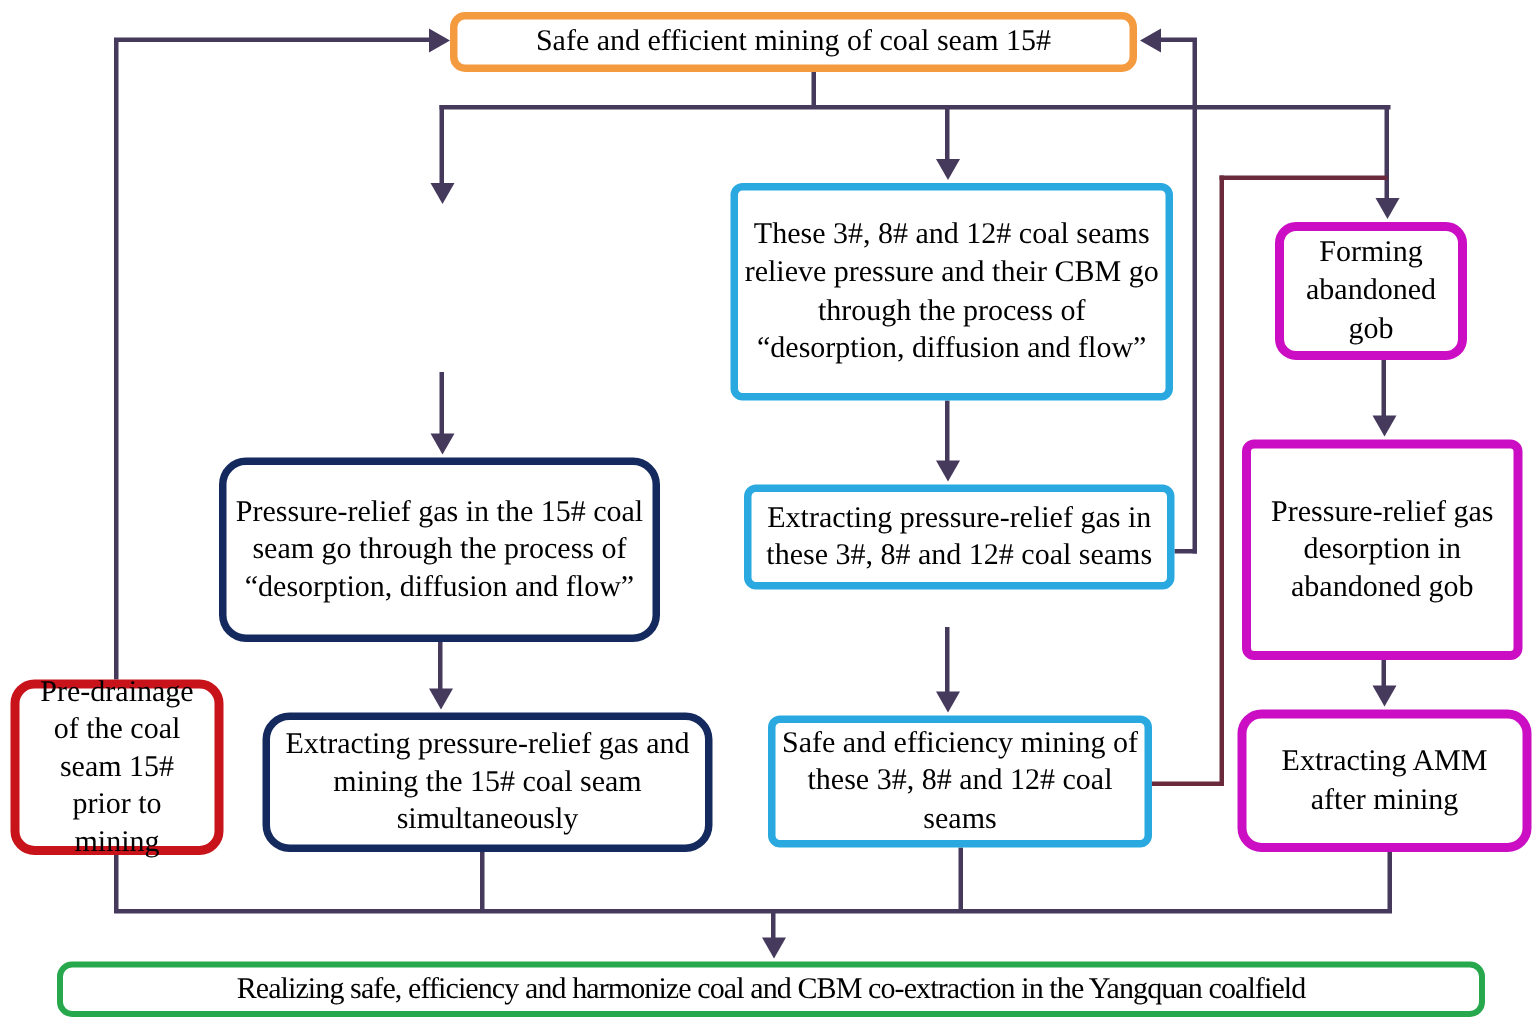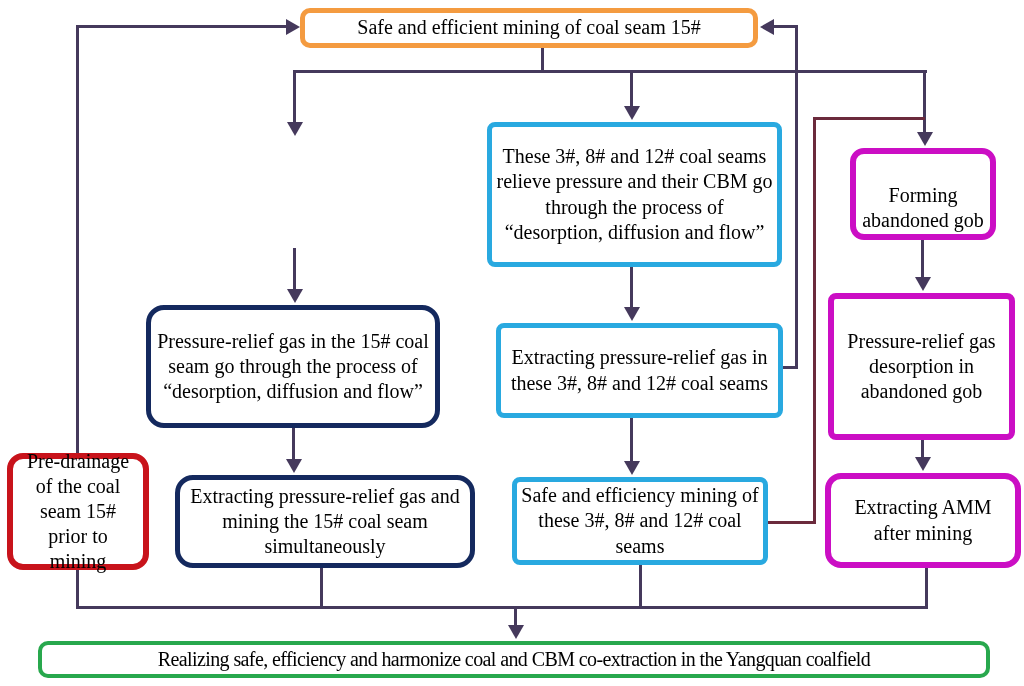--- a/index.html
+++ b/index.html
@@ -102,29 +102,29 @@
   </div>
 
   <div class="node b-red r16" style="left: 7px; top: 453px; width: 142px; height: 117px; padding: 12px; border-color: rgb(200, 19, 27); font-family: Liberation Serif, serif;">
     <span>Pre-drainage of the coal seam 15# prior to mining</span>
   </div>
 
   <div class="node b-cyan r20" style="left: 487px; top: 122px; width: 295px; height: 145px; border-color: rgb(41, 169, 224);">
     <span>These 3#, 8# and 12# coal seams relieve pressure and their CBM go through the process of “desorption, diffusion and flow”</span>
   </div>
 
-  <div class="node b-cyan r20" style="left: 496px; top: 323px; width: 287px; height: 95px; border-color: rgb(41, 169, 224);">
+  <div class="node b-cyan r20" style="left: 496px; top: 323px; width: 287px; height: 70px; border-color: rgb(41, 169, 224);">
     <span>Extracting pressure-relief gas in these 3#, 8# and 12# coal seams</span>
   </div>
 
   <div class="node b-cyan r20" style="left: 512px; top: 477px; width: 256px; height: 88px; border-color: rgb(41, 169, 224);">
     <span>Safe and efficiency mining of these 3#, 8# and 12# coal seams</span>
   </div>
 
-  <div class="node b-magenta r14" style="left: 850px; top: 148px; width: 146px; height: 92px; border-color: rgb(203, 14, 196); align-items: flex-end;">
+  <div class="node b-magenta r14" style="left: 850px; top: 148px; width: 128px; height: 92px; border-color: rgb(203, 14, 196);">
     <span>Forming abandoned gob</span>
   </div>
 
   <div class="node b-magenta r20" style="left: 828px; top: 293px; width: 187px; height: 147px; border-color: rgb(203, 14, 196);">
     <span>Pressure-relief gas desorption in abandoned gob</span>
   </div>
 
   <div class="node b-magenta r16" style="left: 825px; top: 473px; width: 196px; height: 95px; border-color: rgb(203, 14, 196);">
     <span>Extracting AMM after mining</span>
   </div>

